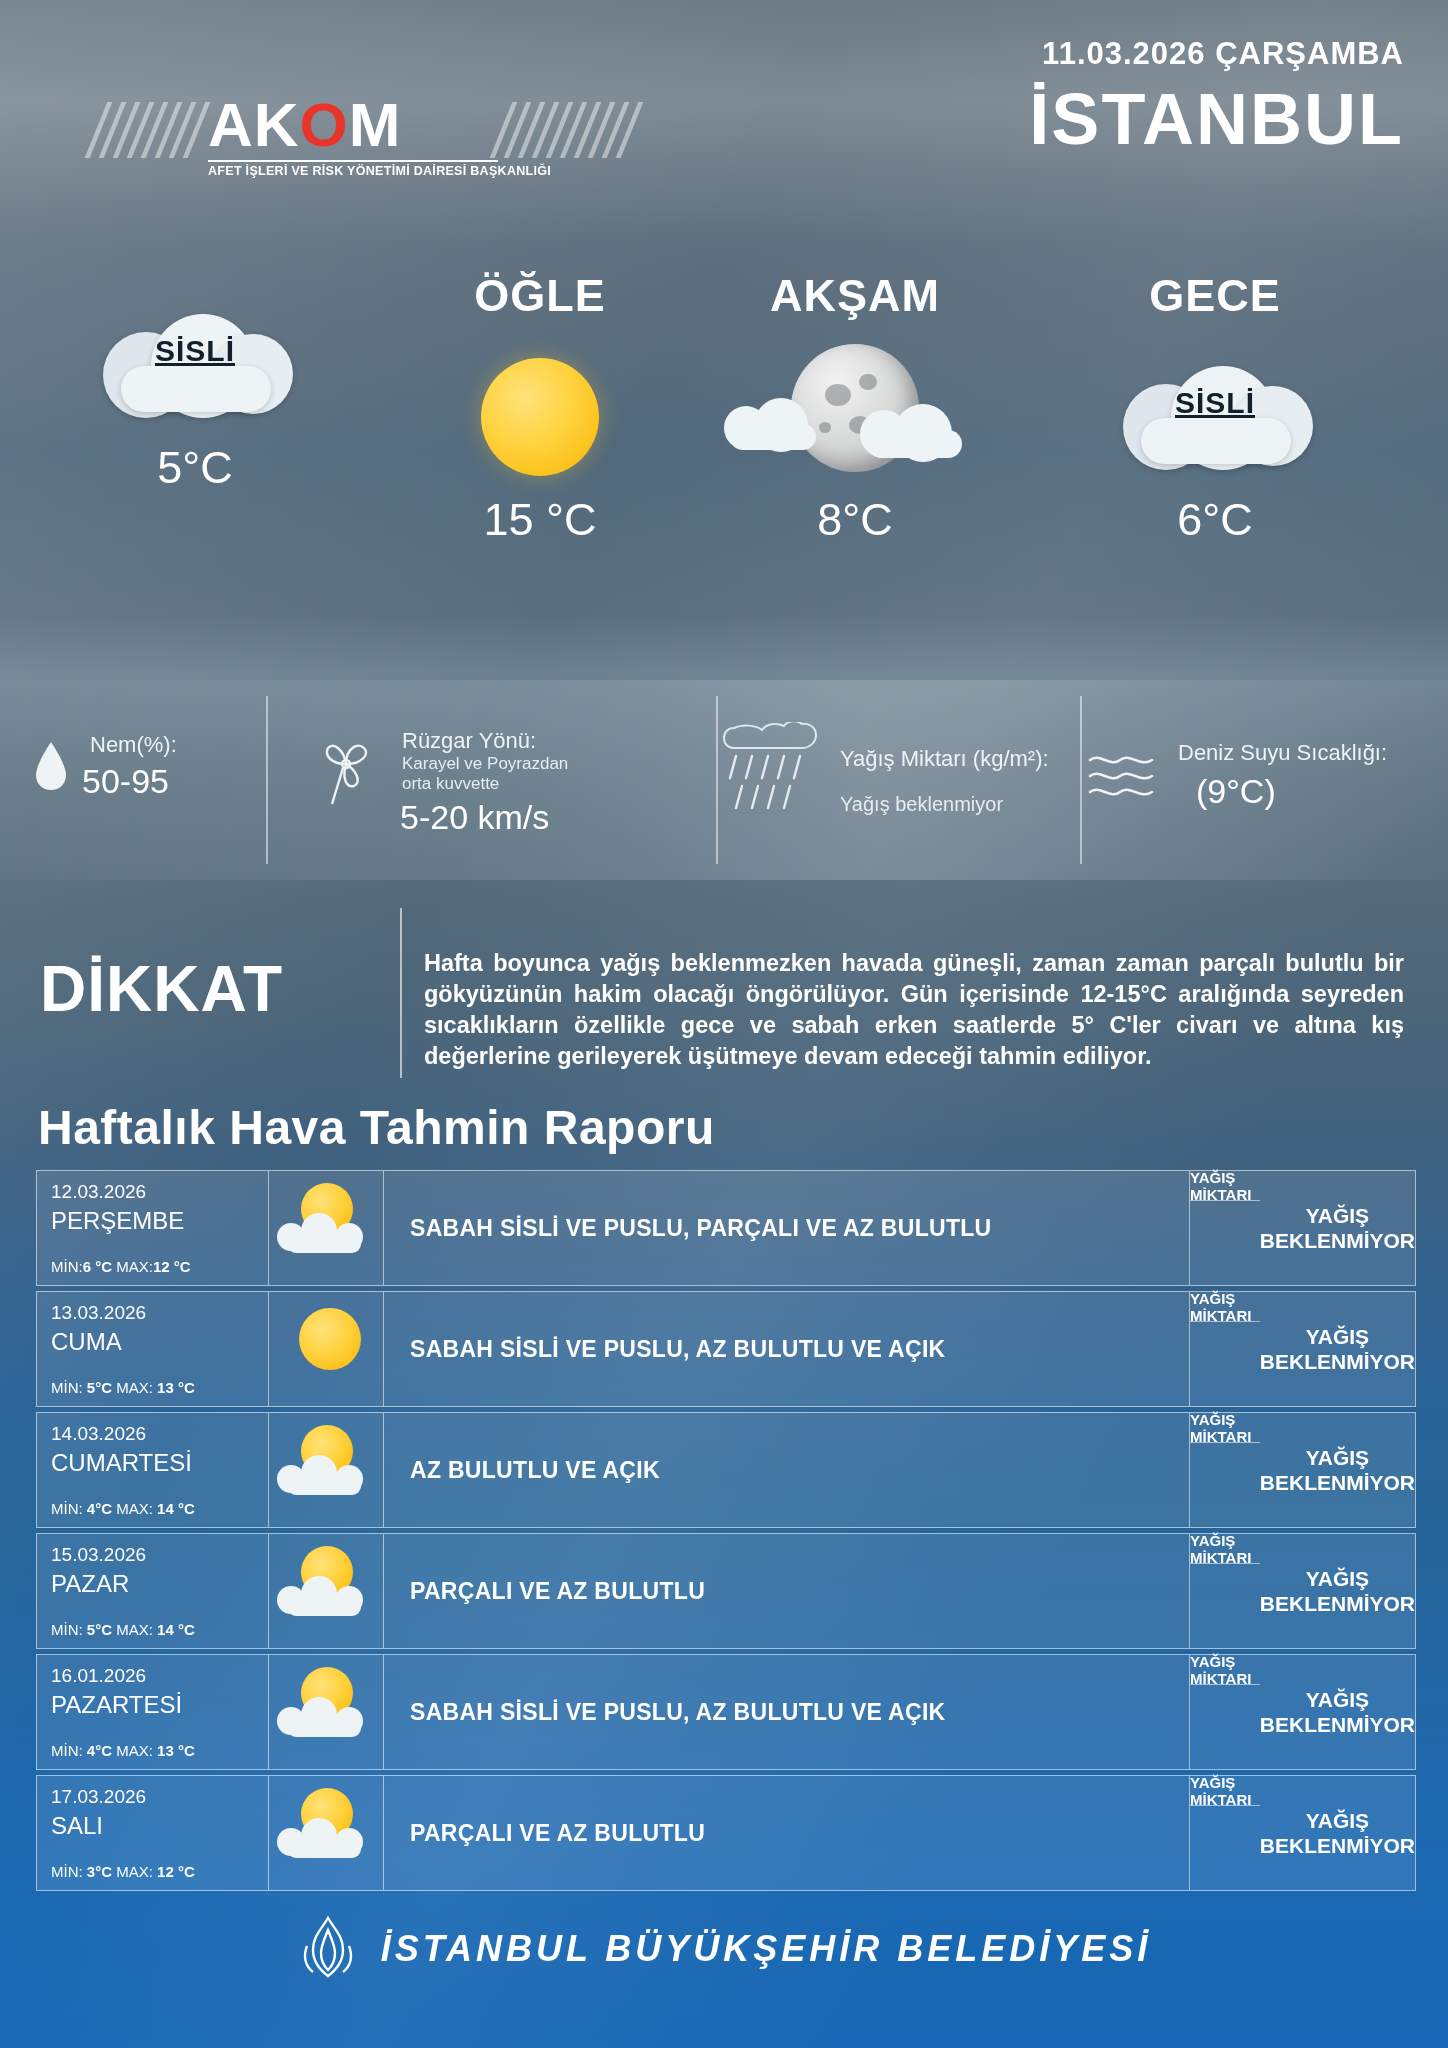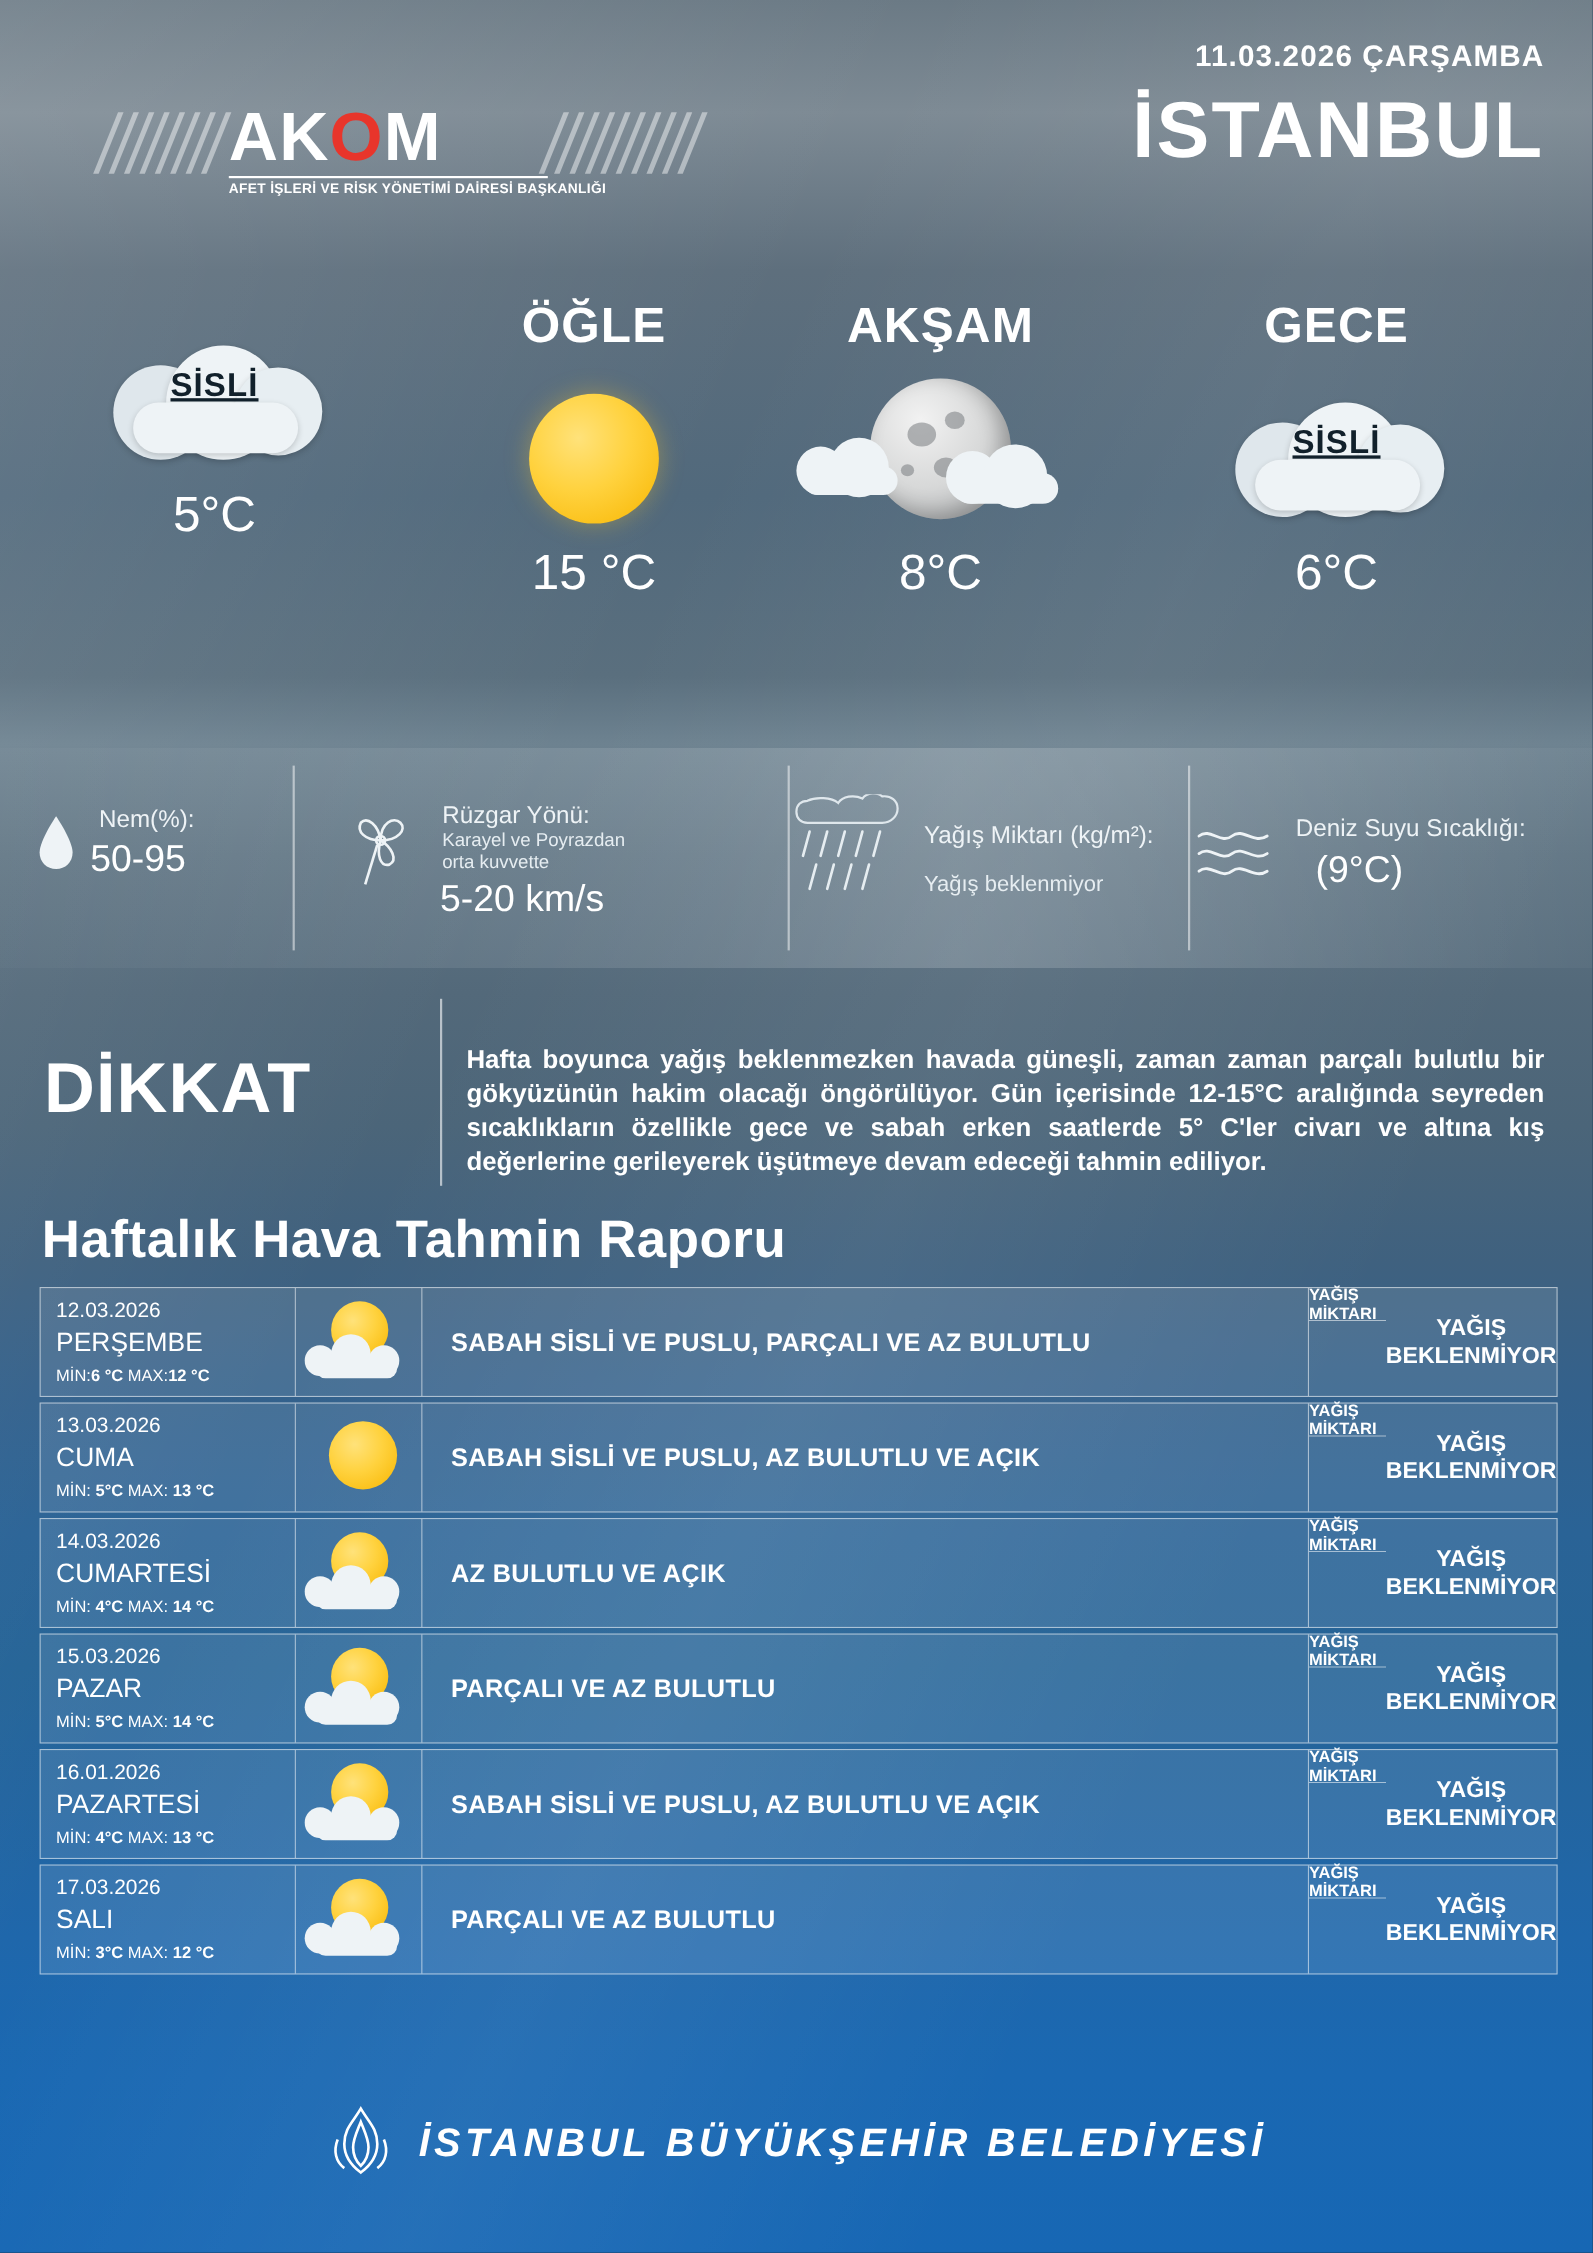--- a/index.html
+++ b/index.html
@@ -37,21 +37,21 @@
   .sheen {
     position: absolute; inset: 0;
     background: linear-gradient(115deg, rgba(255,255,255,0.10) 0%, rgba(255,255,255,0.0) 35%, rgba(255,255,255,0.06) 55%, rgba(255,255,255,0.0) 75%);
     pointer-events: none;
   }
 
   
   .header { position: absolute; top: 0; left: 0; width: 1448px; height: 240px; }
   .hdr-date {
     position: absolute; right: 44px; top: 36px;
-    font-size: 27px; font-weight: bold; color: #ffffff; letter-spacing: 1px; margin-left: 24px;
+    font-size: 31px; font-weight: bold; color: #ffffff; letter-spacing: 1px; margin-left: 24px;
   }
   .hdr-city {
     position: absolute; right: 44px; top: 78px;
     font-size: 72px; font-weight: bold; color: #ffffff; letter-spacing: 2px;
   }
   .logo-wrap { position: absolute; left: 96px; top: 92px; width: 560px; height: 110px; }
   .logo-stripes { position: absolute; top: 10px; height: 58px; }
   .logo-stripes.left { left: 0; width: 110px; }
   .logo-stripes.right { left: 405px; width: 150px; }
   .logo-stripes span {
@@ -137,21 +137,21 @@
     font-size: 23.5px; line-height: 31px; font-weight: bold; color: #ffffff; text-align: justify; margin-top: 44px;
   }
 
   
   .weekly-title {
     position: absolute; left: 38px; top: 1100px;
     font-size: 48px; font-weight: bold; color: #ffffff; letter-spacing: 0.5px;
   }
   .table { position: absolute; left: 36px; top: 1170px; width: 1380px; }
   .row {
-    position: relative; height: 100px; margin-bottom: 5px; display: flex;
+    position: relative; height: 116px; margin-bottom: 5px; display: flex;
     background: rgba(255,255,255,0.10);
     border: 1px solid rgba(255,255,255,0.55);
   }
   .c-date {
     width: 232px; padding: 10px 12px 0 14px; color: #fff; border-right: 1px solid rgba(255,255,255,0.55);
     position: relative;
   }
   .c-date .d1 { font-size: 19px; }
   .c-date .d2 { font-size: 24px; margin-top: 4px; }
   .c-date .d3 { font-size: 15px; position: absolute; bottom: 10px; left: 14px; font-weight: bold; }

